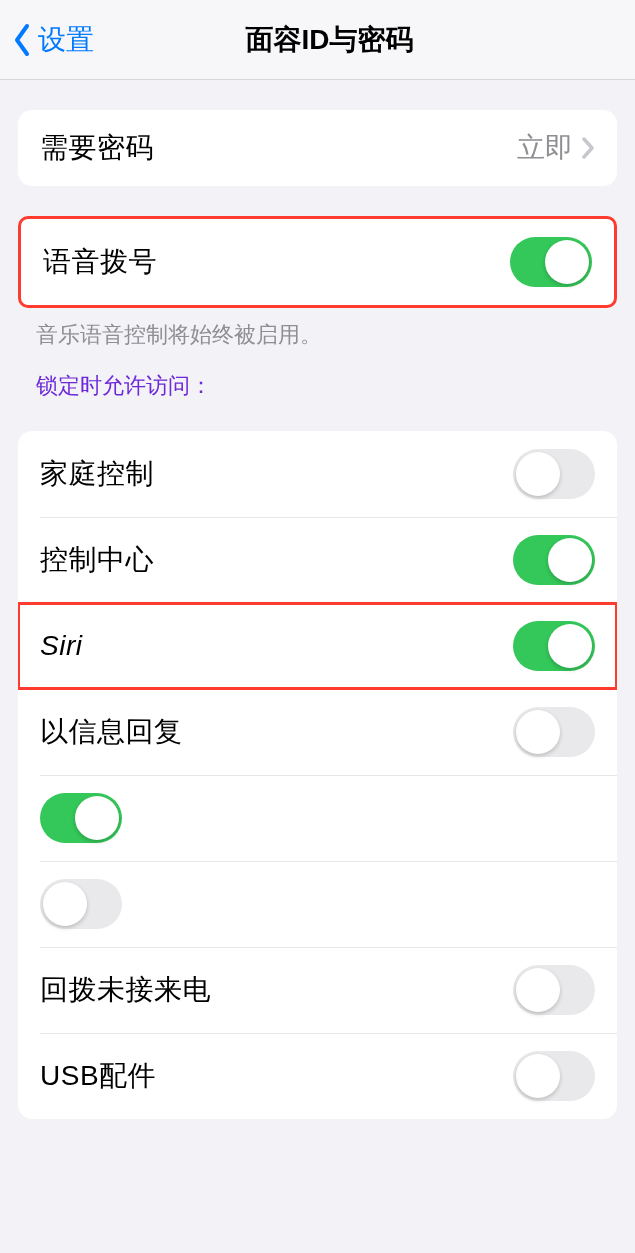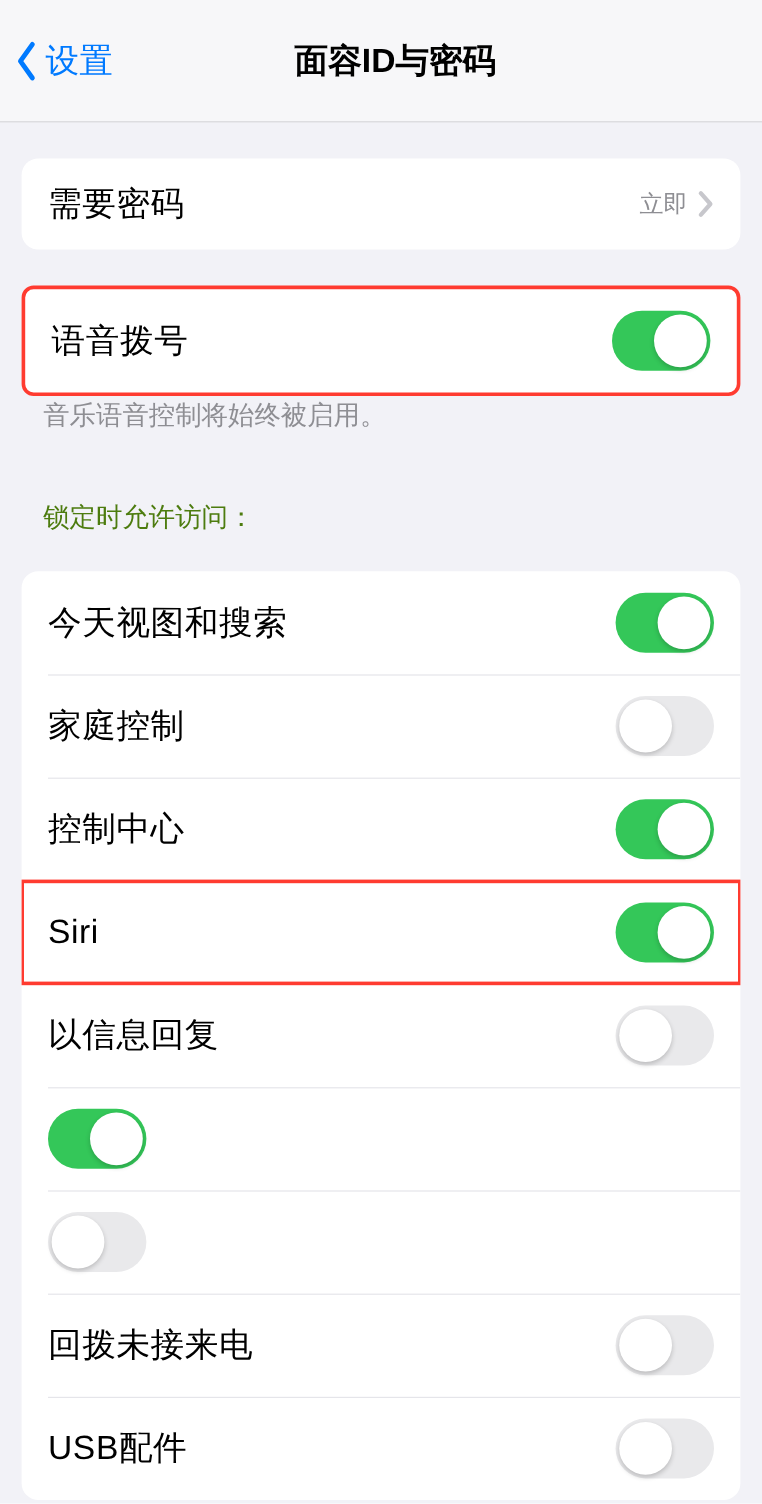--- a/index.html
+++ b/index.html
@@ -6,21 +6,21 @@
     body {
       font-family: -apple-system, "PingFang SC", "Helvetica Neue", sans-serif;
       background: #f2f2f7;
       width: 635px;
       height: 1253px;
       overflow: hidden;
     }
     .header {
       display: flex;
       align-items: center;
-      height: 102px;
+      height: 80px;
       background: #f7f7f9;
       border-bottom: 1px solid #d6d6da;
       position: relative;
     }
     .back-btn {
       display: flex;
       align-items: center;
       position: absolute;
       left: 12px;
       color: #007aff;
@@ -69,44 +69,44 @@
       height: 1px;
       background: #e5e5ea;
     }
     .row-label {
       flex: 1;
       font-size: 28px;
       color: #000;
       letter-spacing: 0.5px;
     }
     .row-value {
-      font-size: 20px;
+      font-size: 28px;
       color: #8e8e93;
       margin-right: 8px;
       margin-left: 33px;
     }
     .chevron-right {
       width: 14px;
       height: 22px;
       stroke: #c7c7cc;
       stroke-width: 3.5;
       fill: none;
       stroke-linecap: round;
       stroke-linejoin: round;
     }
     .footer-text {
-      margin: 1px 36px 0 36px;
+      margin: 12px 36px 0 36px;
       font-size: 22px;
       color: #8e8e93;
       line-height: 1.4;
     }
     .section-header {
-      margin: 54px 36px 10px 36px;
+      margin: 20px 36px 10px 36px;
       font-size: 22px;
-      color: #4d7c0f;
+      color: #6d28d9;
     }
     .toggle {
       width: 82px;
       height: 50px;
       border-radius: 25px;
       position: relative;
       cursor: pointer;
     }
     .toggle.on { background: #34c759; }
     .toggle.off { background: #e9e9eb; }
@@ -117,20 +117,21 @@
       height: 44px;
       background: #fff;
       border-radius: 50%;
       box-shadow: 0 2px 4px rgba(0,0,0,0.2);
     }
     .toggle.on .toggle-knob { right: 3px; }
     .toggle.off .toggle-knob { left: 3px; }
     .row.highlighted {
       outline: 3px solid #ff3b30;
       outline-offset: -2px;
+      font-style: italic;
     }
     .row.highlighted::before { display: none; }
     .row.after-highlight::before { display: none; }
   </style>
 </head>
 <body>
 
 <div class="header">
   <div class="back-btn">
     <svg class="back-chevron" viewBox="0 0 20 34">
@@ -160,26 +161,20 @@
         <div class="toggle-knob"></div>
       </div>
     </div>
   </div>
   <div class="footer-text">音乐语音控制将始终被启用。</div>
 
   <div class="section-header">锁定时允许访问：</div>
 
   <div class="group" id="lock-group">
       <div class="row">
-        <div class="row-label">今天视图和搜索</div>
-        <div class="toggle on">
-          <div class="toggle-knob"></div>
-        </div>
-      </div>
-      <div class="row">
         <div class="row-label">家庭控制</div>
         <div class="toggle off">
           <div class="toggle-knob"></div>
         </div>
       </div>
       <div class="row">
         <div class="row-label">控制中心</div>
         <div class="toggle on">
           <div class="toggle-knob"></div>
         </div>

